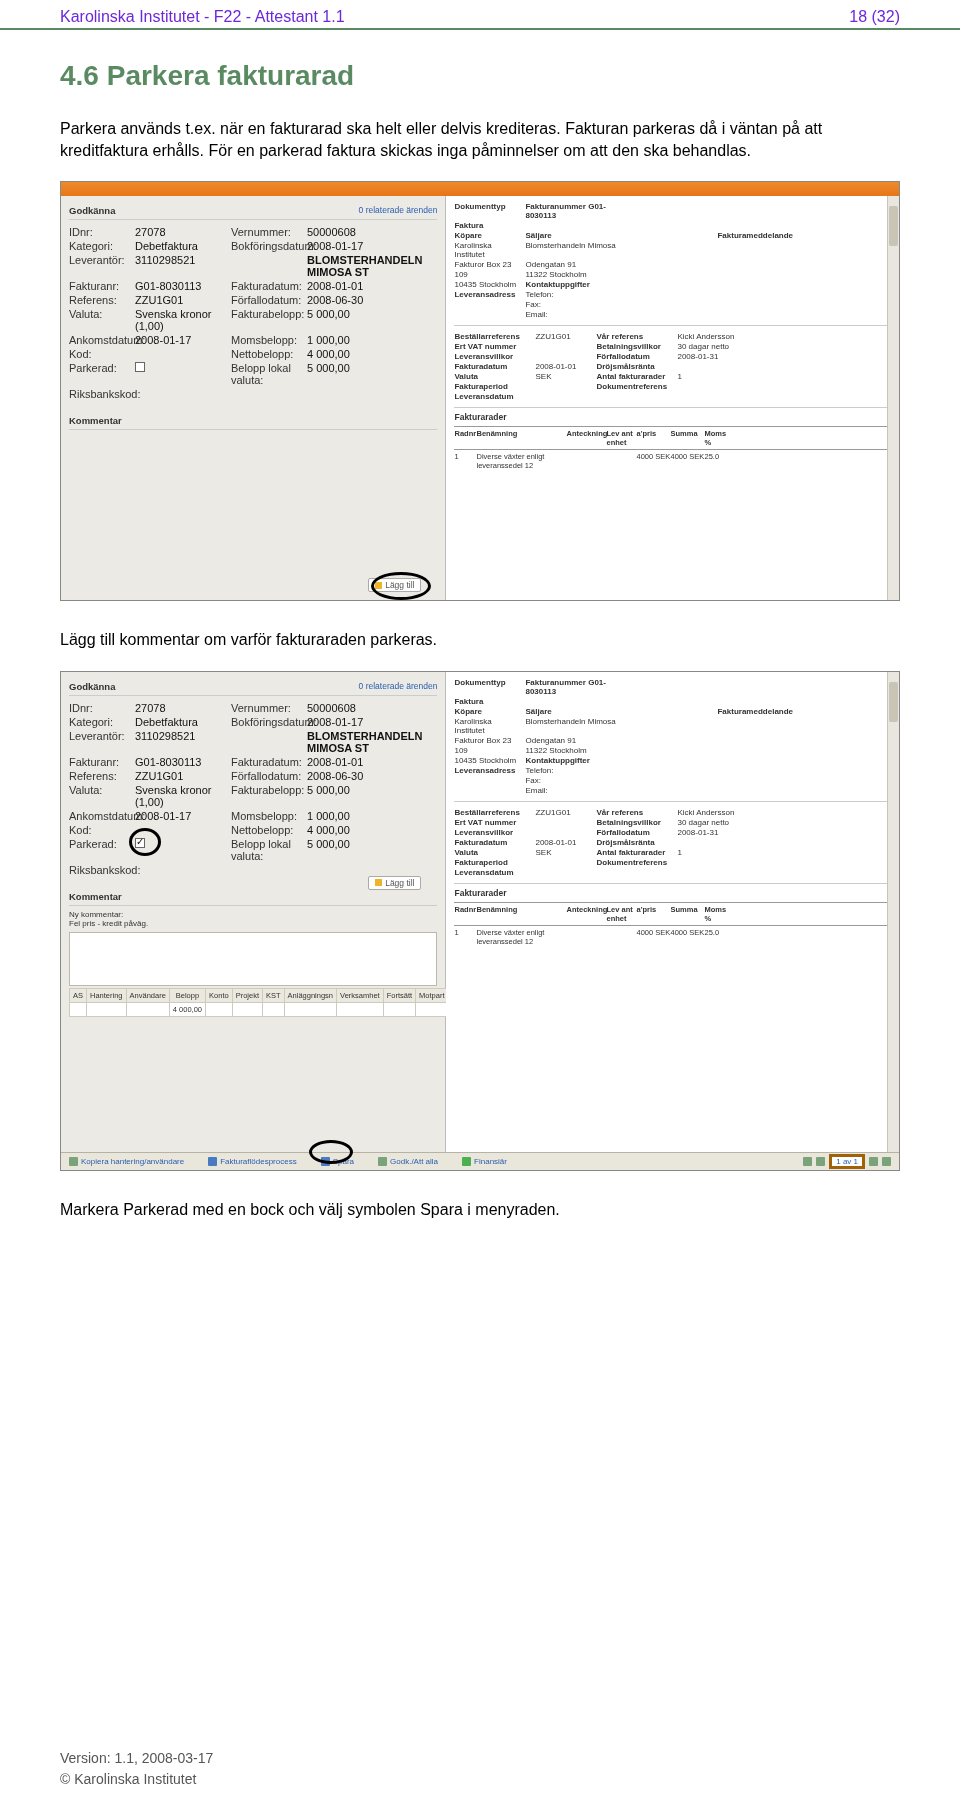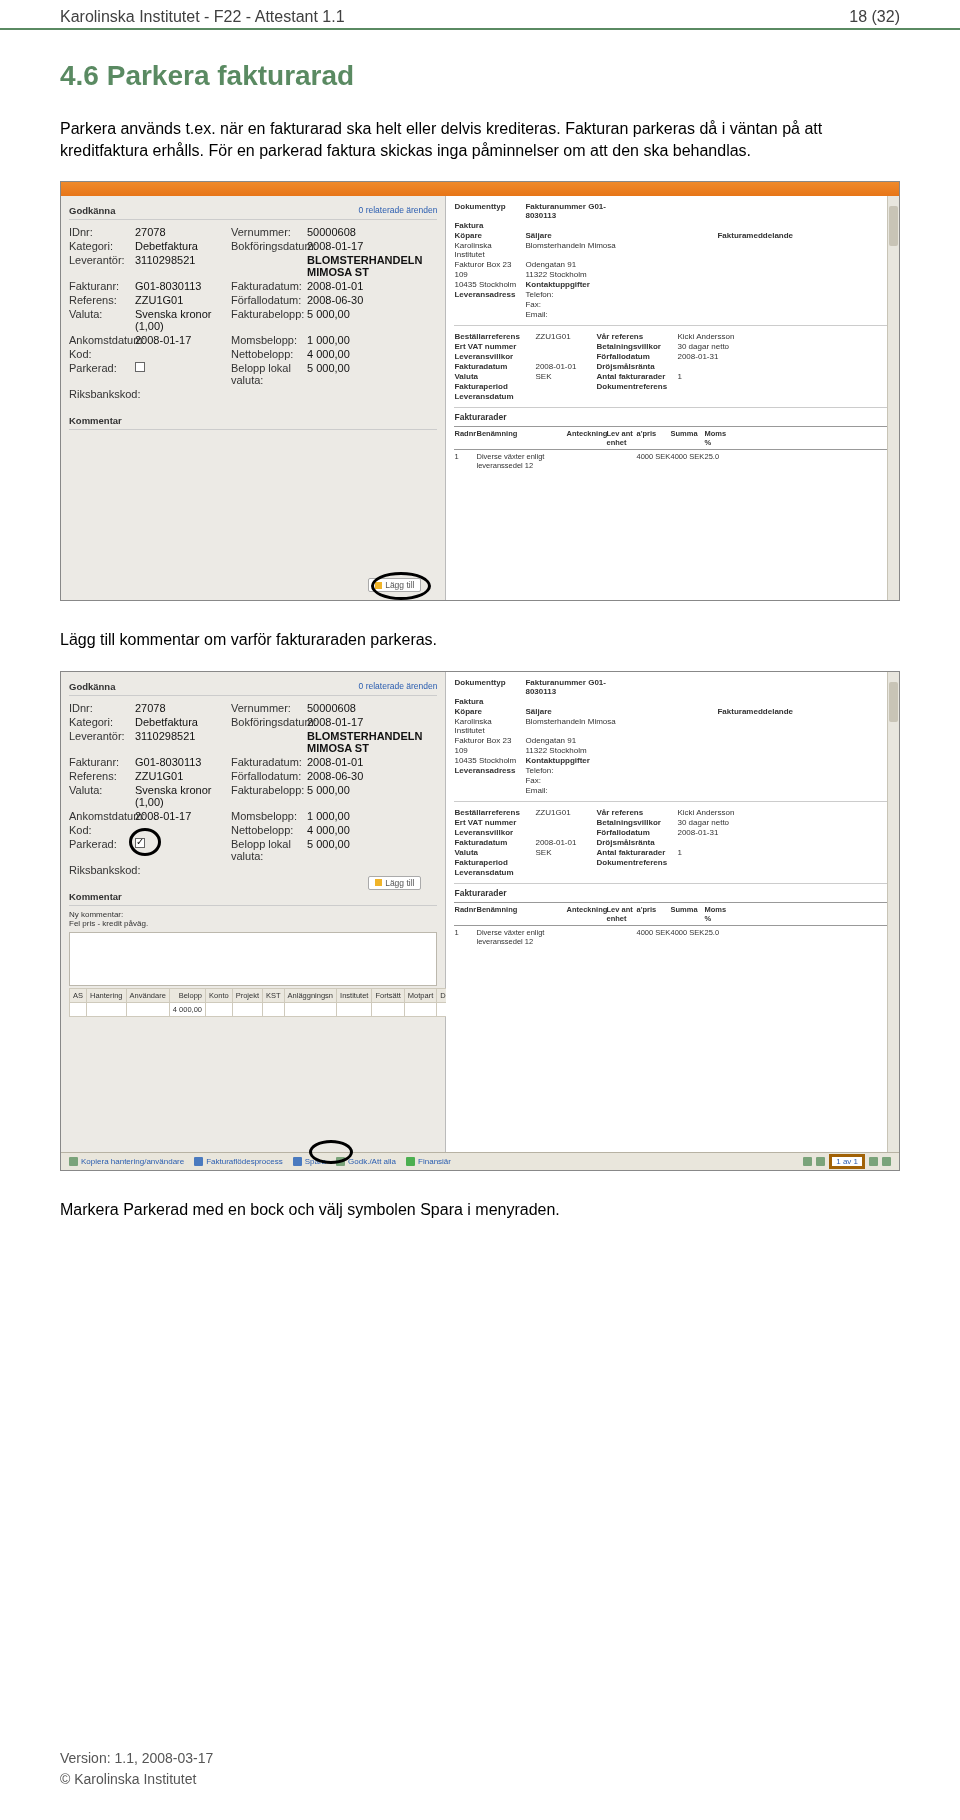--- a/index.html
+++ b/index.html
@@ -9,21 +9,21 @@
     font-family: Arial, Helvetica, sans-serif;
     font-size: 13px;
     color: #000;
     background: #fff;
     position: relative;
   }
   .header-bar {
     display: flex;
     justify-content: space-between;
     padding: 8px 60px 2px 60px;
-    color: #404040;
+    color: #6d28d9;
     font-size: 16px;
     border-bottom: 2px solid #5a8a62;
     margin: 0 0 30px 0;
   }
   .content { padding: 0 60px; }
   h2.section-title {
     color: #5a8a62;
     font-size: 28px;
     font-weight: bold;
     margin: 18px 0 26px 0;
@@ -156,35 +156,35 @@
   }
   .grid-table {
     margin-top: 2px;
     font-size: 8px;
   }
   .grid-table th, .grid-table td {
     border: 1px solid #cfcabc;
     padding: 2px 3px;
     background: #ebe8df;
     font-weight: normal;
-    text-align: right;
+    text-align: center;
     font-size: 7.5px;
     white-space: nowrap;
   }
   .grid-table td { background: #fff; }
   .grid-table { border-collapse: collapse; width: 100%; }
   .bottom-toolbar {
     position: absolute;
     bottom: 0; left: 0; right: 0;
     height: 18px;
     background: #e9e6dc;
     border-top: 1px solid #b7b2a3;
     display: flex;
     align-items: center;
-    gap: 10px;
+    gap: 24px;
     padding: 0 8px;
     font-size: 8px;
     color: #2a5db0;
   }
   .bottom-toolbar .grp { display:flex; align-items:center; gap:3px; }
   .bottom-toolbar .ic { width:9px; height:9px; background:#7aa37a; border-radius:1px; }
   .bottom-toolbar .ic.blue { background:#4a7abf; }
   .bottom-toolbar .ic.green { background:#4caf50; }
   .bottom-toolbar .right-nav { margin-left: auto; display:flex; gap:4px; align-items:center; }
   .nav-ic { width:9px;height:9px;background:#7aa37a;border-radius:1px; }
@@ -465,21 +465,21 @@
           <tbody>
               <tr>
             <th>AS</th>
             <th>Hantering</th>
             <th>Användare</th>
             <th>Belopp</th>
             <th>Konto</th>
             <th>Projekt</th>
             <th>KST</th>
             <th>Anläggningsn</th>
-            <th>Institutet</th>
+            <th>Verksamhet</th>
             <th>Fortsätt</th>
             <th>Motpart</th>
             <th>Dnr</th>
             <th>Text</th>
             <th>Godkänd av</th>
             <th>Attesterad av</th>
           </tr>
           <tr>
             <td></td>
                 <td></td>

